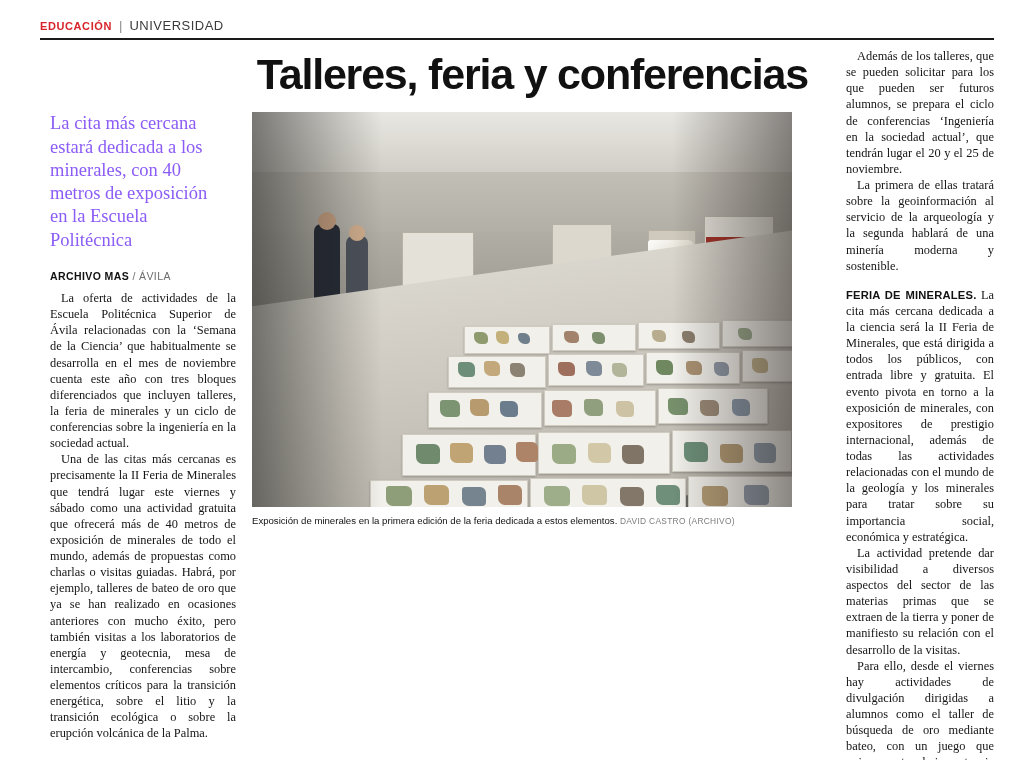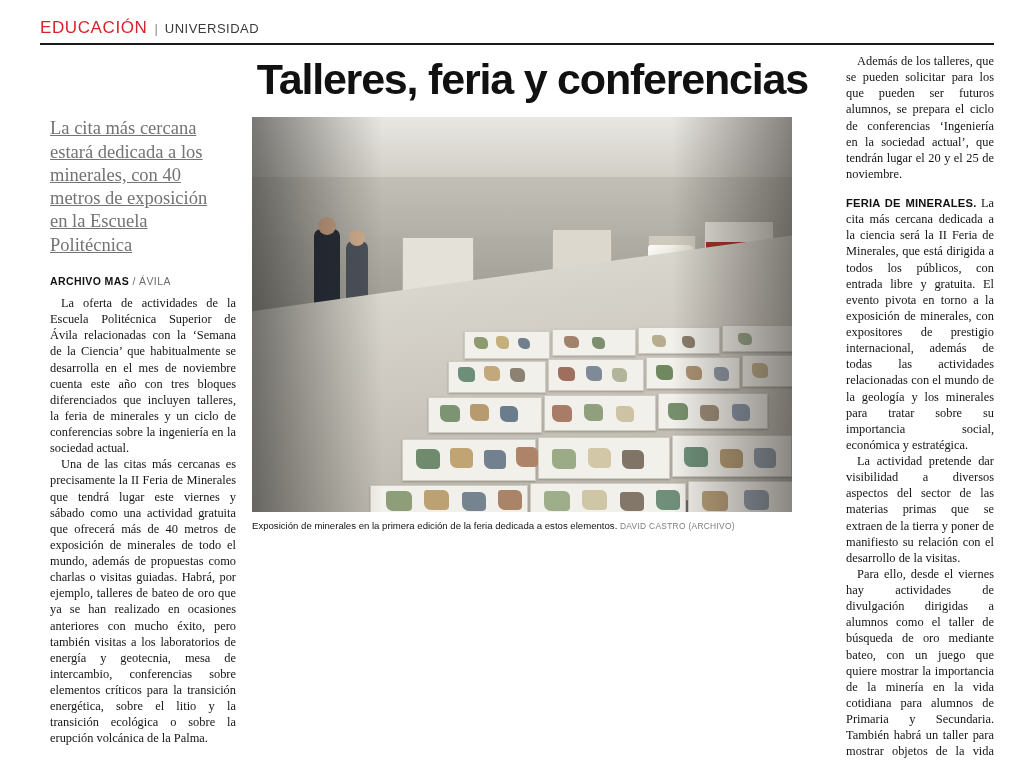--- a/index.html
+++ b/index.html
@@ -27,22 +27,22 @@
     display: flex;
     align-items: baseline;
     gap: 7px;
     border-bottom: 2.5px solid #1a1a1a;
     padding-bottom: 5px;
     margin-bottom: 8px;
     width: 100%;
   }
   .kicker-main {
     font-family: "Liberation Sans", sans-serif;
-    font-weight: normal;
-    font-size: 17px;
+    font-weight: bold;
+    font-size: 11px;
     letter-spacing: 0.6px;
     color: #d8232a;
   }
   .kicker-sep {
     font-family: "Liberation Sans", sans-serif;
     font-size: 13px;
     color: #8a8a8a;
     font-weight: normal;
   }
   .kicker-sub {
@@ -92,23 +92,22 @@
     width: 196px;
     flex: 0 0 196px;
     padding-left: 10px;
     box-sizing: border-box;
   }
   .standfirst {
     font-family: "Liberation Serif", serif;
     font-size: 18.5px;
     line-height: 1.26;
     font-weight: normal;
-    color: #737373;
+    color: #8b5cf6;
     margin: 0 12px 18px 0;
-    text-decoration: underline;
   }
   .byline {
     font-family: "Liberation Sans", sans-serif;
     font-size: 10.5px;
     letter-spacing: 0.4px;
     margin-bottom: 8px;
     color: #111;
   }
   .byline .author { font-weight: bold; }
   .byline .outlet { color: #6d6d6d; }
@@ -377,20 +376,21 @@
             <span class="credit">DAVID CASTRO (ARCHIVO)</span>
           </div>
         </div>
       </div>
 
     </div>
 
     <div class="right-rail">
       <div class="rail-text">
         <p>Además de los talleres, que se pueden solicitar para los que pueden ser futuros alumnos, se prepara el ciclo de conferencias ‘Ingeniería en la sociedad actual’, que tendrán lugar el 20 y el 25 de noviembre.</p>
+        <p>La primera de ellas tratará sobre la geoinformación al servicio de la arqueología y la segunda hablará de una minería moderna y sostenible.</p>
       </div>
 
       <div class="rail-gap"></div>
 
       <div class="rail-text">
         <p style="text-indent:0;">
           <span class="rail-head">FERIA DE MINERALES.</span><span> La cita más cercana dedicada a la ciencia será la II Feria de Minerales, que está dirigida a todos los públicos, con entrada libre y gratuita. El evento pivota en torno a la exposición de minerales, con expositores de prestigio internacional, además de todas las actividades relacionadas con el mundo de la geología y los minerales para tratar sobre su importancia social, económica y estratégica.</span>
         </p>
         <p>La actividad pretende dar visibilidad a diversos aspectos del sector de las materias primas que se extraen de la tierra y poner de manifiesto su relación con el desarrollo de la visitas.</p>
         <p>Para ello, desde el viernes hay actividades de divulgación dirigidas a alumnos como el taller de búsqueda de oro mediante bateo, con un juego que quiere mostrar la importancia de la minería en la vida cotidiana para alumnos de Primaria y Secundaria. También habrá un taller para mostrar objetos de la vida cotidiana y los materiales necesarios para su fabricación, para Secundaria y Bachillerato.</p>

